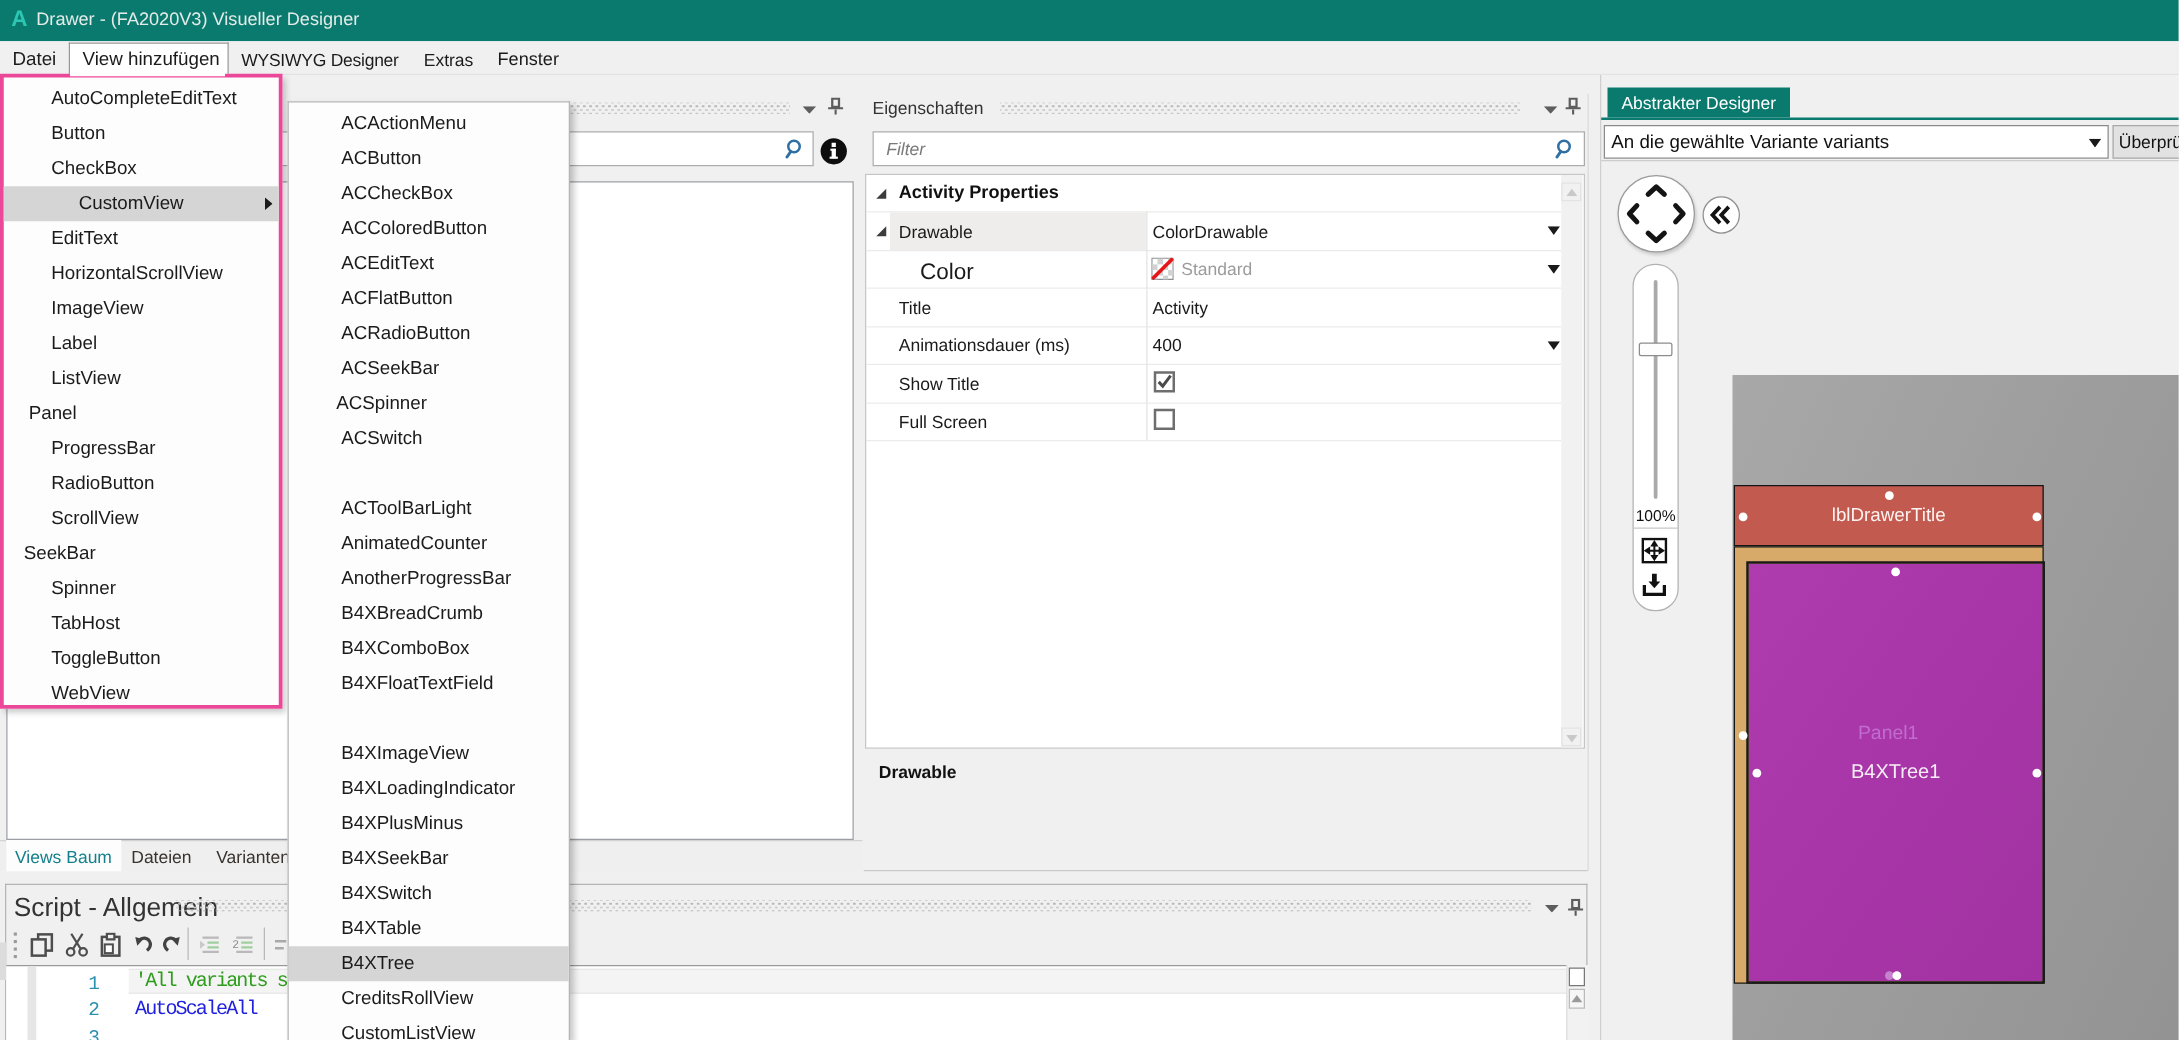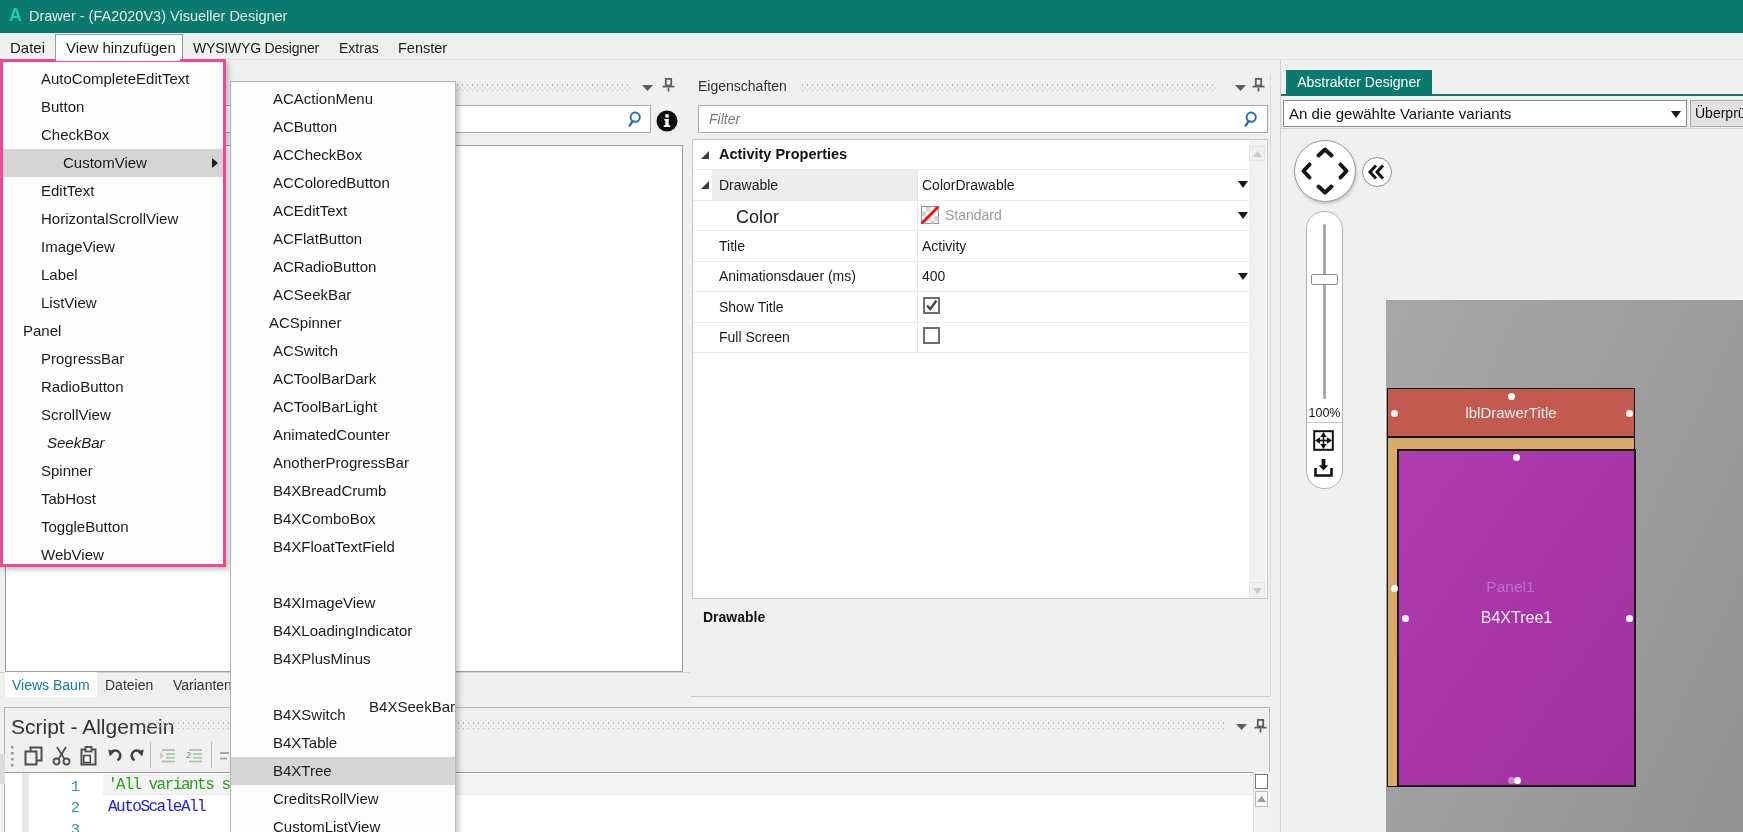--- a/index.html
+++ b/index.html
@@ -345,48 +345,47 @@
     </div>
     <div class="menurow" style="top:115px;padding-left:38px;">EditText</div>
     <div class="menurow" style="top:143px;padding-left:38px;">HorizontalScrollView</div>
     <div class="menurow" style="top:171px;padding-left:38px;">ImageView</div>
     <div class="menurow" style="top:199px;padding-left:38px;">Label</div>
     <div class="menurow" style="top:227px;padding-left:38px;">ListView</div>
     <div class="menurow" style="top:255px;padding-left:20px;">Panel</div>
     <div class="menurow" style="top:283px;padding-left:38px;">ProgressBar</div>
     <div class="menurow" style="top:311px;padding-left:38px;">RadioButton</div>
     <div class="menurow" style="top:339px;padding-left:38px;">ScrollView</div>
-    <div class="menurow" style="top:367px;padding-left:44px;font-style:italic;">SeekBar</div>
+    <div class="menurow" style="top:367px;padding-left:16px;">SeekBar</div>
     <div class="menurow" style="top:395px;padding-left:38px;">Spinner</div>
     <div class="menurow" style="top:423px;padding-left:38px;">TabHost</div>
     <div class="menurow" style="top:451px;padding-left:38px;">ToggleButton</div>
     <div class="menurow" style="top:479px;padding-left:38px;">WebView</div>
   </div>
   <div class="abs" style="left:230px;top:81px;width:226px;height:751px;background:#fdfdfd;border:1px solid #b5b5b5;border-bottom:none;box-sizing:border-box;box-shadow:3px 3px 5px rgba(0,0,0,0.22);z-index:41;">
     <div class="menurow" style="top:3px;padding-left:42px;">ACActionMenu</div>
     <div class="menurow" style="top:31px;padding-left:42px;">ACButton</div>
     <div class="menurow" style="top:59px;padding-left:42px;">ACCheckBox</div>
     <div class="menurow" style="top:87px;padding-left:42px;">ACColoredButton</div>
     <div class="menurow" style="top:115px;padding-left:42px;">ACEditText</div>
     <div class="menurow" style="top:143px;padding-left:42px;">ACFlatButton</div>
     <div class="menurow" style="top:171px;padding-left:42px;">ACRadioButton</div>
     <div class="menurow" style="top:199px;padding-left:42px;">ACSeekBar</div>
     <div class="menurow" style="top:227px;padding-left:38px;">ACSpinner</div>
     <div class="menurow" style="top:255px;padding-left:42px;">ACSwitch</div>
-    <div class="menurow" style="top:283px;padding-left:42px;">ACToolBarDark</div>
     <div class="menurow" style="top:311px;padding-left:42px;">ACToolBarLight</div>
     <div class="menurow" style="top:339px;padding-left:42px;">AnimatedCounter</div>
     <div class="menurow" style="top:367px;padding-left:42px;">AnotherProgressBar</div>
     <div class="menurow" style="top:395px;padding-left:42px;">B4XBreadCrumb</div>
     <div class="menurow" style="top:423px;padding-left:42px;">B4XComboBox</div>
     <div class="menurow" style="top:451px;padding-left:42px;">B4XFloatTextField</div>
     <div class="menurow" style="top:507px;padding-left:42px;">B4XImageView</div>
     <div class="menurow" style="top:535px;padding-left:42px;">B4XLoadingIndicator</div>
     <div class="menurow" style="top:563px;padding-left:42px;">B4XPlusMinus</div>
-    <div class="menurow" style="top:611px;padding-left:42px;text-align:right;">B4XSeekBar</div>
+    <div class="menurow" style="top:591px;padding-left:42px;">B4XSeekBar</div>
     <div class="menurow" style="top:619px;padding-left:42px;">B4XSwitch</div>
     <div class="menurow" style="top:647px;padding-left:42px;">B4XTable</div>
     <div class="menurow hl" style="top:675px;padding-left:42px;">B4XTree</div>
     <div class="menurow" style="top:703px;padding-left:42px;">CreditsRollView</div>
     <div class="menurow" style="top:731px;padding-left:42px;">CustomListView</div>
   </div>
 
 </div>
 
 </body></html>

